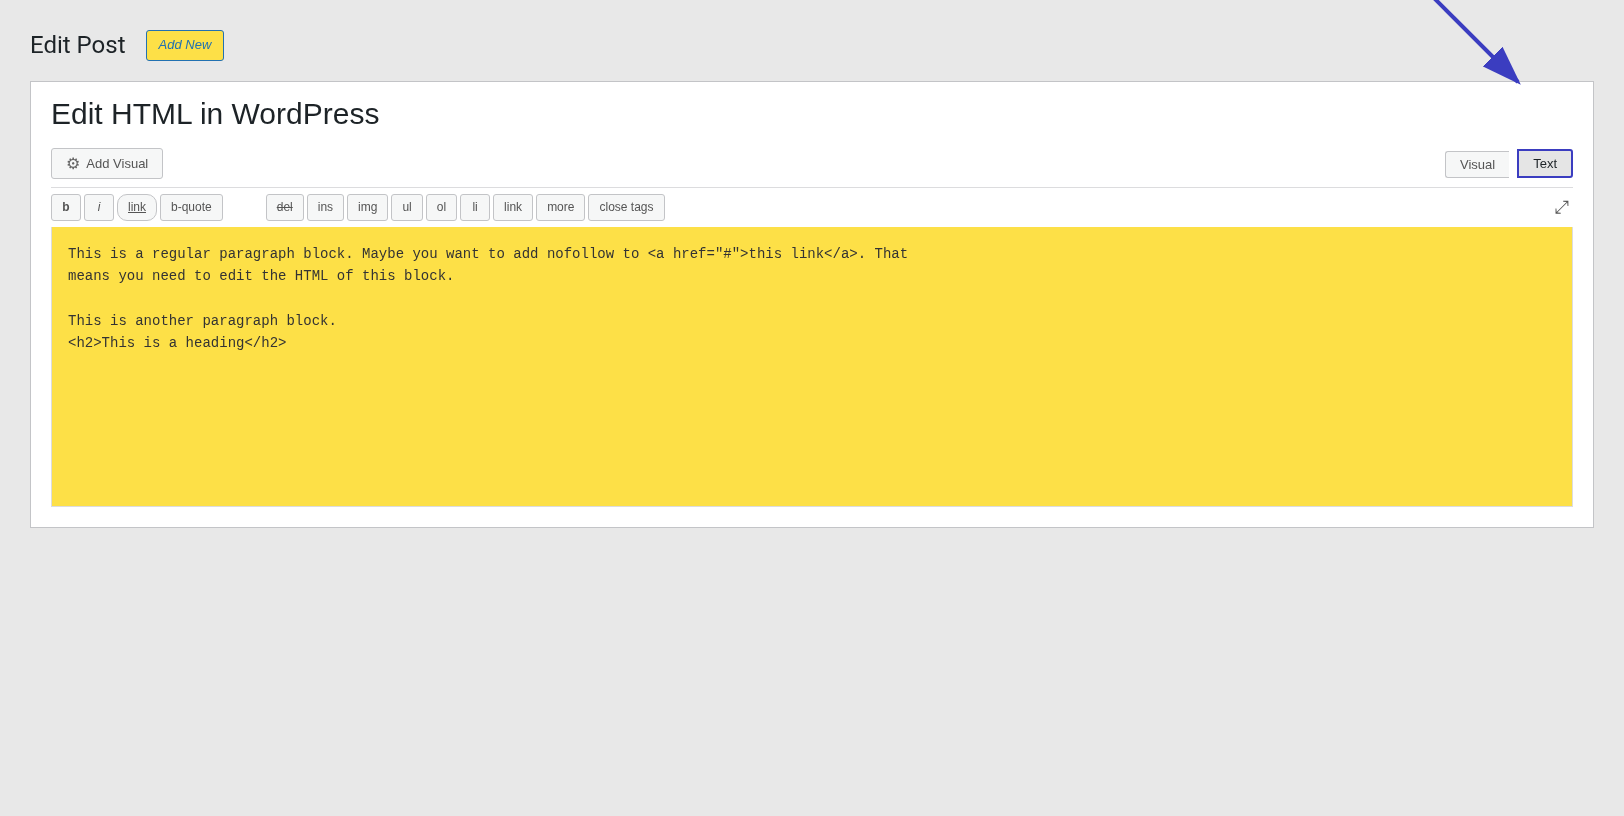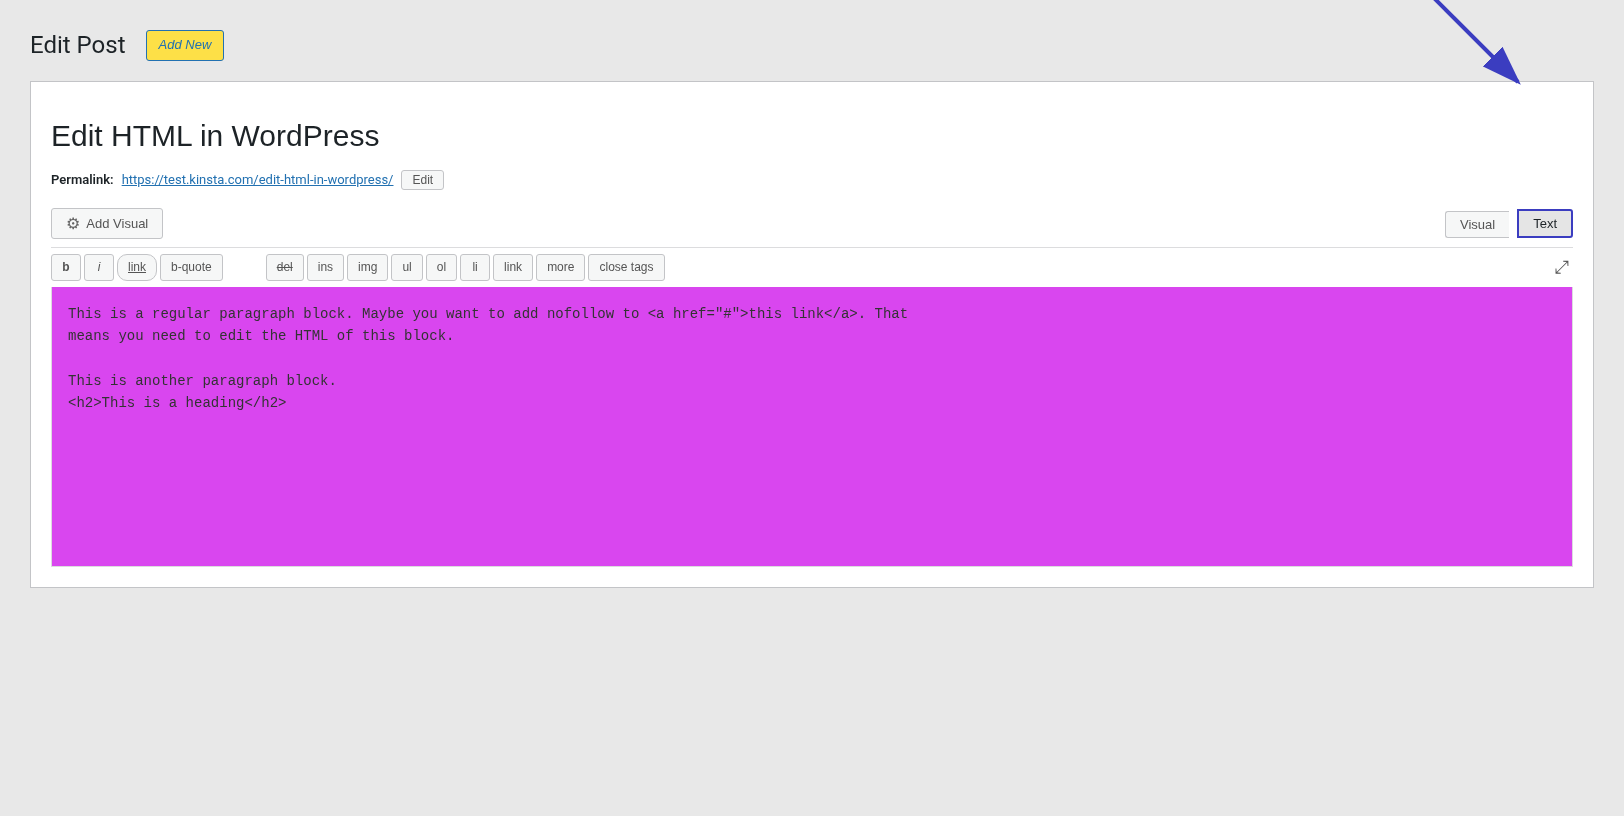--- a/index.html
+++ b/index.html
@@ -33,21 +33,21 @@
       font-size: 13px;
       cursor: pointer;
       border-radius: 3px;
       line-height: 1.6;
       font-style: italic;
     }
 
     .editor-container {
       background: #fff;
       border: 1px solid #c3c4c7;
-      padding: 32px 20px 20px 20px;
+      padding: 10px 20px 20px 20px;
       position: relative;
     }
 
     .post-title-input {
       width: 100%;
       border: none;
       font-size: 30px;
       font-weight: 300;
       color: #1d2327;
       outline: none;
@@ -198,21 +198,21 @@
       cursor: pointer;
       font-size: 18px;
       padding: 2px 4px;
     }
 
     .editor-content {
       border: 1px solid #dcdcde;
       border-top: none;
       min-height: 280px;
       padding: 16px;
-      background: #d946ef;
+      background: #fde047;
       font-family: 'Courier New', Courier, monospace;
       font-size: 14px;
       line-height: 1.6;
       color: #333;
       white-space: pre-wrap;
       word-wrap: break-word;
     }
 
     
     svg.arrow-svg {
@@ -233,25 +233,20 @@
   <h1 class="page-title">Edit Post</h1>
   <button class="add-new-btn">Add New</button>
 </div>
 
 <div class="editor-container">
 
   
   <input type="text" class="post-title-input" value="Edit HTML in WordPress" style="">
 
   
-  <div class="permalink-row">
-    <span class="permalink-label">Permalink:</span>
-    <a class="permalink-link" href="#">https://test.kinsta.com/edit-html-in-wordpress/</a>
-    <button class="edit-permalink-btn">Edit</button>
-  </div>
 
   
   <div class="toolbar-row">
     <button class="add-media-btn">
       <span class="media-icon">⚙</span>
       <span>Add Visual</span>
     </button>
 
     <div class="editor-tabs">
       <button class="tab-btn">Visual</button>

